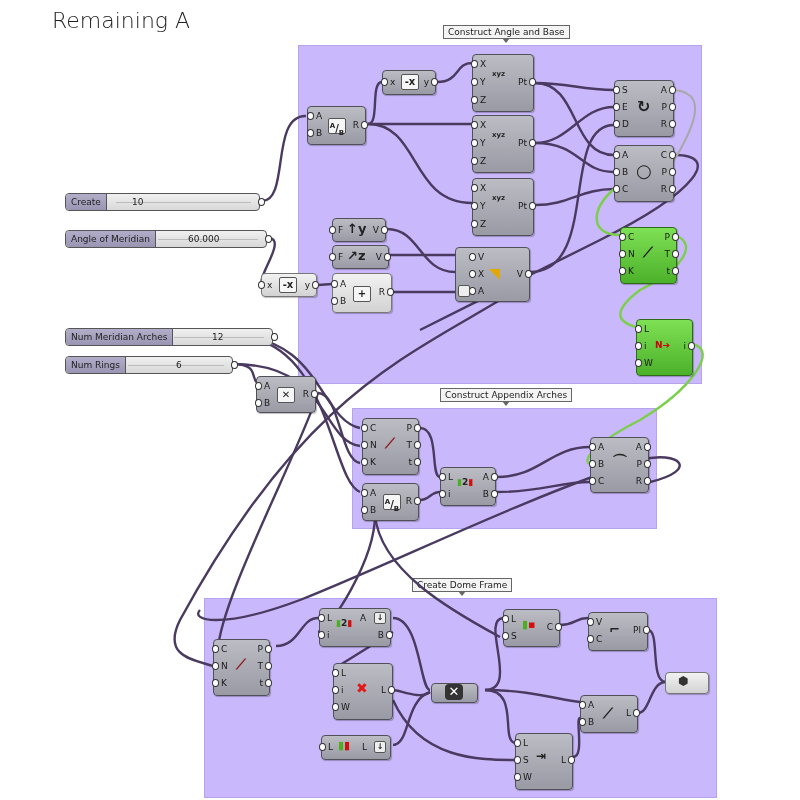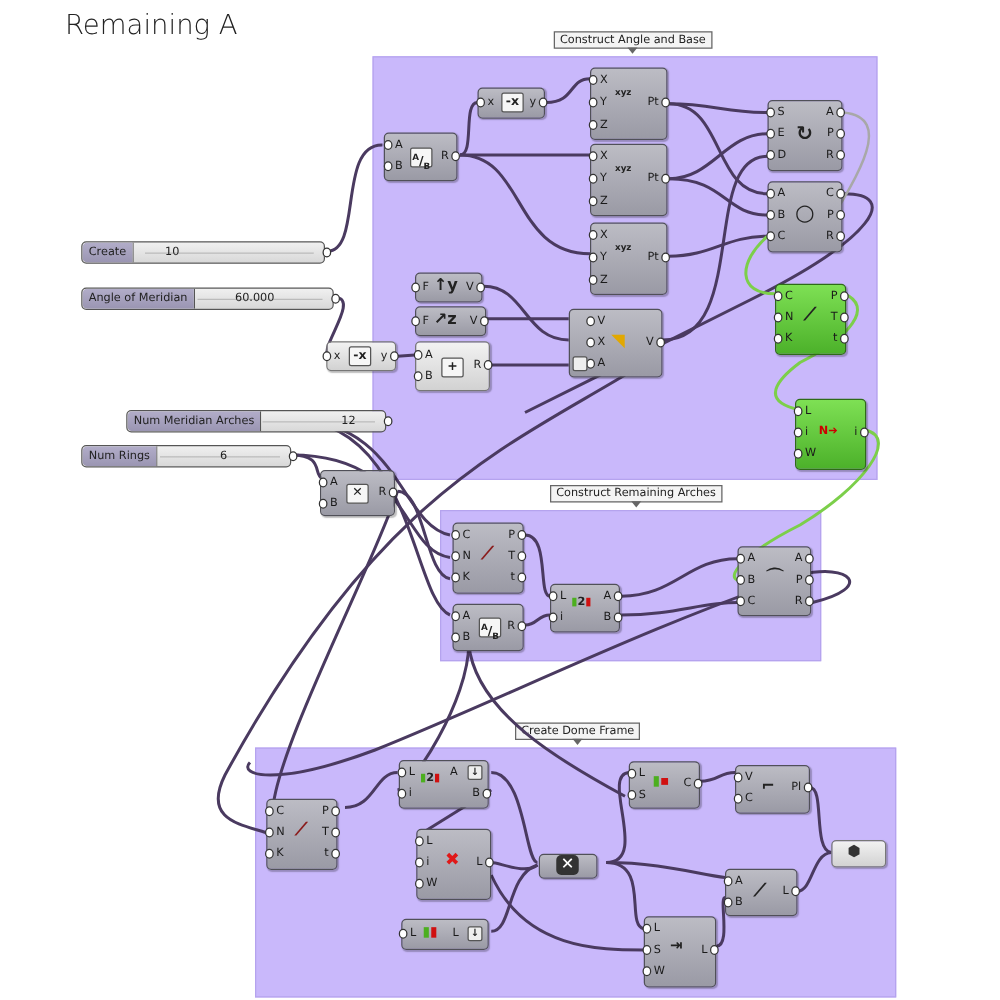--- a/index.html
+++ b/index.html
@@ -26,21 +26,21 @@
 </style>
 </head>
 <body>
 
 <div class="title">Remaining A</div>
 
 <div class="group" style="left:298px;top:45px;width:402px;height:337px;"></div>
 <div class="group-label" style="left:443px;top:25px;">Construct Angle and Base</div>
 
 <div class="group" style="left:352px;top:408px;width:303px;height:119px;"></div>
-<div class="group-label" style="left:440px;top:388px;">Construct Remaining Arches</div>
+<div class="group-label" style="left:440px;top:388px;">Construct Appendix Arches</div>
 
 <div class="group" style="left:204px;top:598px;width:511px;height:198px;"></div>
 <div class="group-label" style="left:412px;top:578px;">Create Dome Frame</div>
 
 <svg class="wires" viewBox="0 0 800 800">
   <g fill="none" stroke="#4a3a60" stroke-width="2.4">
     <path d="M262,201 C290,201 270,115 306,116"></path>
     <path d="M368,124 C380,124 370,82 382,82"></path>
     <path d="M437,82 C460,82 455,63 472,63"></path>
     <path d="M368,124 L472,124"></path>
@@ -98,24 +98,24 @@
 <div class="slider" style="left:65px;top:193px;width:193px;">
   <span class="lbl">Create</span>
   <span class="track" style="left:50px;right:8px;"></span>
   <span class="val" style="left:66px;">10</span>
 </div>
 <div class="slider" style="left:65px;top:230px;width:200px;">
   <span class="lbl">Angle of Meridian</span>
   <span class="track" style="left:92px;right:8px;"></span>
   <span class="val" style="left:122px;">60.000</span>
 </div>
-<div class="slider" style="left:65px;top:328px;width:206px;margin-left:36px;">
+<div class="slider" style="left:65px;top:328px;width:206px;">
   <span class="lbl">Num Meridian Arches</span>
   <span class="track" style="left:108px;right:8px;"></span>
-  <span class="val" style="left:171px;">12</span>
+  <span class="val" style="left:146px;">12</span>
 </div>
 <div class="slider" style="left:65px;top:356px;width:166px;">
   <span class="lbl">Num Rings</span>
   <span class="track" style="left:62px;right:8px;"></span>
   <span class="val" style="left:110px;">6</span>
 </div>
 
 <div class="comp" style="left:307px;top:106px;width:57px;height:37px;">
   <span class="port in" style="left:8px;top:4px;">A</span>
   <span class="port in" style="left:8px;top:21px;">B</span>

